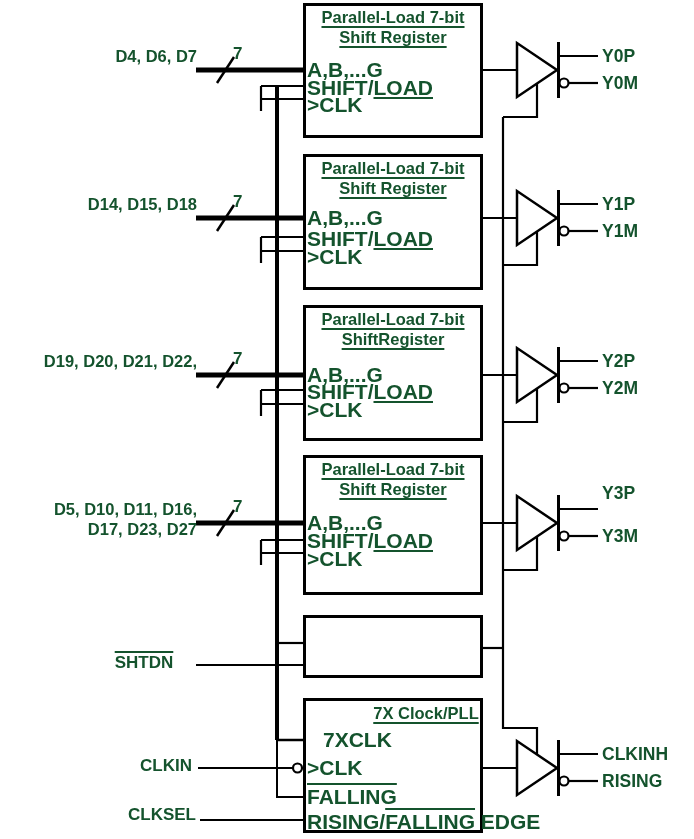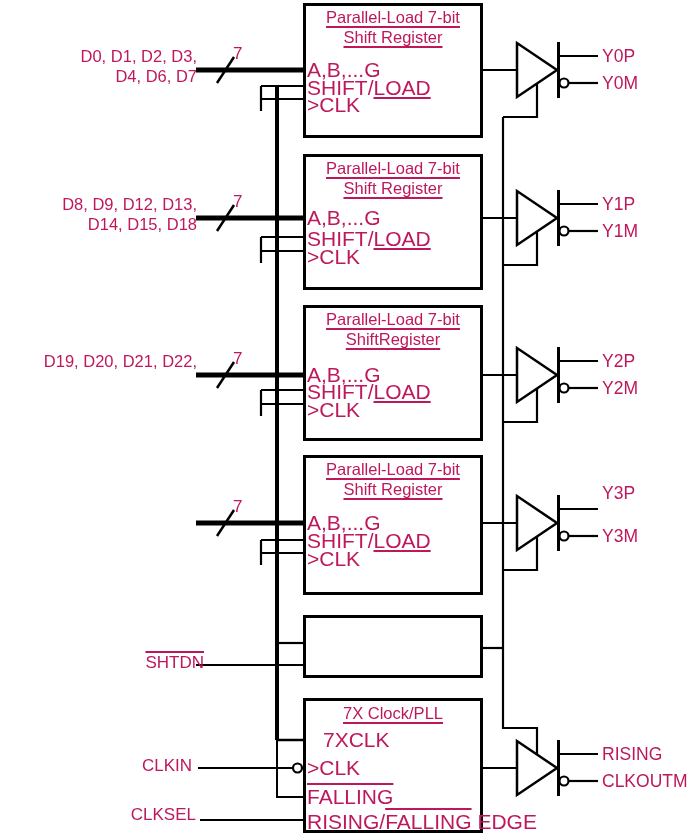--- a/index.html
+++ b/index.html
@@ -1,19 +1,19 @@
 <!DOCTYPE html>
 <html><head>
 <meta charset="utf-8">
 <style>
   html,body{margin:0;padding:0;background:#fff;}
   .canvas{position:relative;width:694px;height:839px;background:#ffffff;overflow:hidden;
           font-family:"Liberation Sans","DejaVu Sans",sans-serif;color:#000;}
   svg.wires{position:absolute;left:0;top:0;}
-  .t{position:absolute;font-weight:normal;color:#be185d;white-space:nowrap;}
+  .t{position:absolute;font-weight:bold;color:#14532d;white-space:nowrap;}
   .blk{position:absolute;left:303px;width:174px;border:3px solid #000;background:#fff;box-sizing:content-box;}
   .title{left:303px;width:180px;text-align:center;font-size:16.5px;line-height:20px;}
   .title span{text-decoration:underline;text-decoration-thickness:2px;text-underline-offset:2.5px;}
   .pin{left:307px;font-size:21px;line-height:17px;}
   .dlabel{left:14px;width:183px;text-align:right;font-size:16.5px;line-height:19.5px;}
   .buswidth{font-size:17px;line-height:20px;}
   .olabel{left:602px;font-size:17.5px;line-height:18px;}
   .ilabel{text-align:right;font-size:17px;line-height:18px;}
   .ovl{text-decoration:overline;text-decoration-thickness:2px;}
   .unl{text-decoration:underline;text-decoration-thickness:2px;text-underline-offset:2px;}
@@ -109,37 +109,35 @@
 
   <div class="blk" style="top:3px;height:129px;"></div>
   <div class="t title" style="top:7px;">
     <span style="display:inline">Parallel-Load 7-bit</span><br>
     <span style="display:inline">Shift Register</span>
   </div>
   <div class="t pin" style="top:61px;">A,B,...G</div>
   <div class="t pin" style="top:79px;"><span>SHIFT/</span><span class="unl">LOAD</span></div>
   <div class="t pin" style="top:96px;">&gt;CLK</div>
   <div class="t dlabel" style="top:47px;">
-    <span style="display:block">D0, D1, D2, D3,</span>
     <span style="display:block">D4, D6, D7</span>
   </div>
   <div class="t buswidth" style="left:233px;top:44px;">7</div>
   <div class="t olabel" style="top:47px;">Y0P</div>
   <div class="t olabel" style="top:74px;">Y0M</div>
 
   <div class="blk" style="top:154px;height:130px;"></div>
   <div class="t title" style="top:158px;">
     <span style="display:inline">Parallel-Load 7-bit</span><br>
     <span style="display:inline">Shift Register</span>
   </div>
   <div class="t pin" style="top:209px;">A,B,...G</div>
   <div class="t pin" style="top:230px;"><span>SHIFT/</span><span class="unl">LOAD</span></div>
   <div class="t pin" style="top:248px;">&gt;CLK</div>
   <div class="t dlabel" style="top:195px;">
-    <span style="display:block">D8, D9, D12, D13,</span>
     <span style="display:block">D14, D15, D18</span>
   </div>
   <div class="t buswidth" style="left:233px;top:192px;">7</div>
   <div class="t olabel" style="top:195px;">Y1P</div>
   <div class="t olabel" style="top:222px;">Y1M</div>
 
   <div class="blk" style="top:305px;height:130px;"></div>
   <div class="t title" style="top:309px;">
     <span style="display:inline">Parallel-Load 7-bit</span><br>
     <span style="display:inline">ShiftRegister</span>
@@ -155,33 +153,37 @@
   <div class="t olabel" style="top:379px;">Y2M</div>
 
   <div class="blk" style="top:455px;height:134px;"></div>
   <div class="t title" style="top:459px;">
     <span style="display:inline">Parallel-Load 7-bit</span><br>
     <span style="display:inline">Shift Register</span>
   </div>
   <div class="t pin" style="top:514px;">A,B,...G</div>
   <div class="t pin" style="top:532px;"><span>SHIFT/</span><span class="unl">LOAD</span></div>
   <div class="t pin" style="top:550px;">&gt;CLK</div>
+  <div class="t dlabel" style="top:500px;">
+    <span style="display:block">D5, D10, D11, D16,</span>
+    <span style="display:block">D17, D23, D27</span>
+  </div>
   <div class="t buswidth" style="left:233px;top:497px;">7</div>
   <div class="t olabel" style="top:484px;">Y3P</div>
   <div class="t olabel" style="top:527px;">Y3M</div>
 
   <div class="blk" style="top:615px;height:57px;"></div>
-  <div class="t ilabel ovl" style="left:108px;width:96px;top:654px;">SHTDN</div>
+  <div class="t ilabel ovl" style="left:96px;width:96px;top:654px;text-align:center;">SHTDN</div>
 
   <div class="blk" style="top:698px;height:129px;"></div>
-  <div class="t title" style="top:703px;">
+  <div class="t title" style="top:703px;padding-left:33px;">
     <span style="display:inline">7X Clock/PLL</span>
   </div>
   <div class="t pin" style="top:731px;padding-left:16px;">7XCLK</div>
   <div class="t pin" style="top:759px;">&gt;CLK</div>
   <div class="t pin ovl" style="top:788px;">FALLING</div>
   <div class="t pin" style="top:813px;"><span>RISING/</span><span class="ovl">FALLING</span><span> EDGE</span></div>
   <div class="t ilabel" style="left:96px;width:96px;top:757px;">CLKIN</div>
   <div class="t ilabel" style="left:96px;width:100px;top:806px;">CLKSEL</div>
-  <div class="t olabel" style="top:745px;">RISING</div>
-  <div class="t olabel" style="top:772px;">CLKOUTM</div>
+  <div class="t olabel" style="top:745px;">CLKINH</div>
+  <div class="t olabel" style="top:772px;">RISING</div>
 
 </div>
 
 </body></html>

